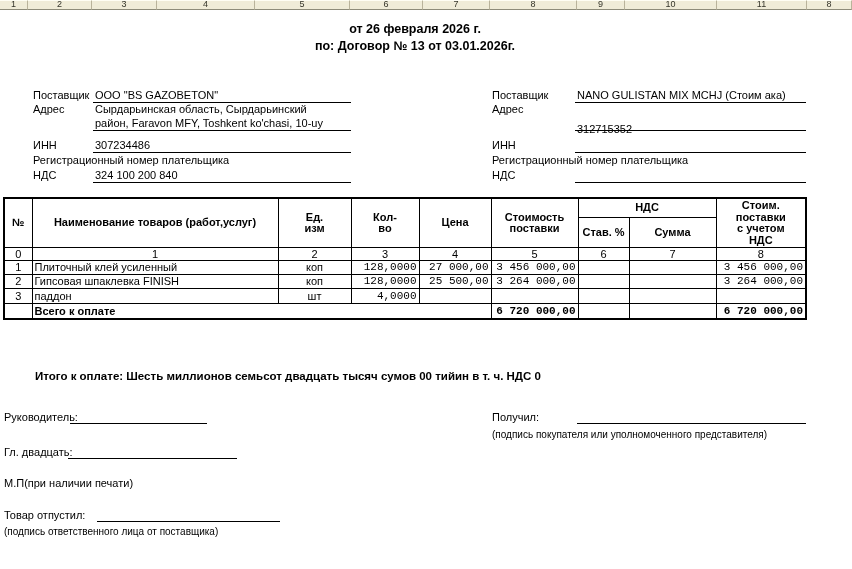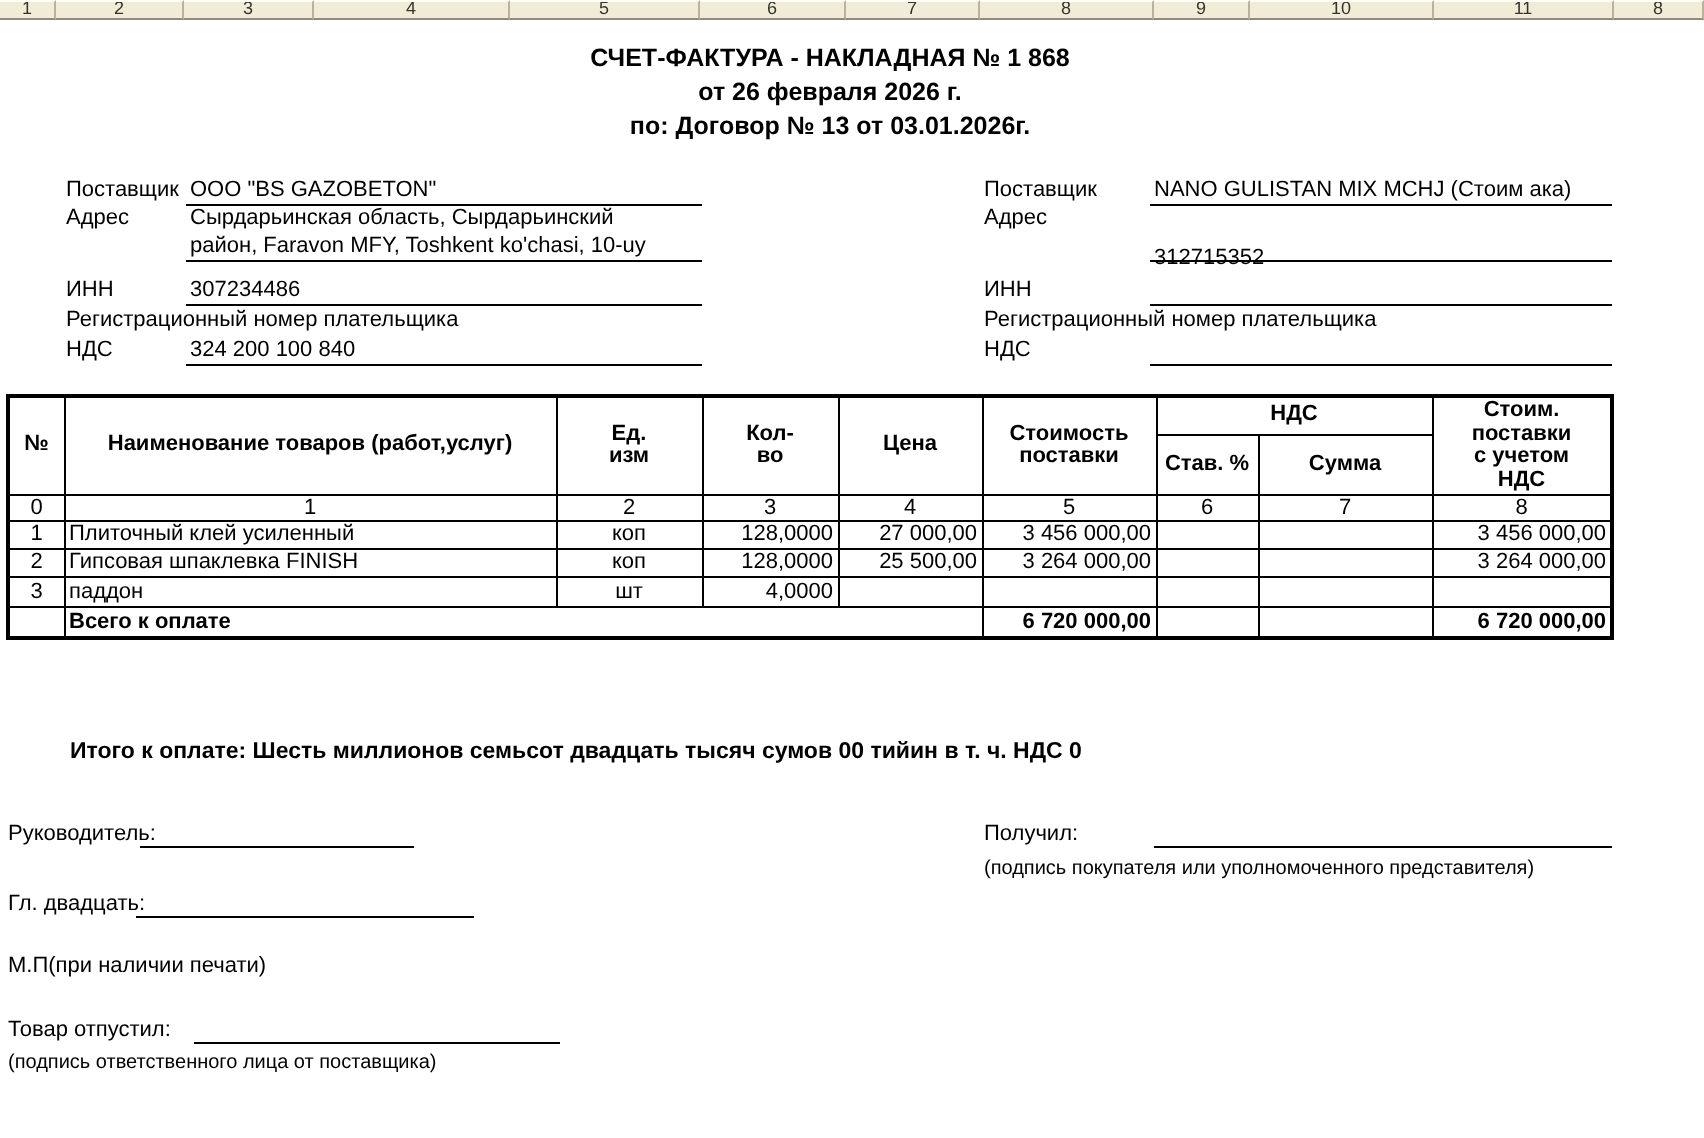--- a/index.html
+++ b/index.html
@@ -39,21 +39,21 @@
   table.inv th,table.inv td{
     border:1px solid #000;overflow:hidden;padding:0 2px;box-sizing:border-box;
   }
   table.inv th{
     font-weight:bold;text-align:center;vertical-align:middle;
     white-space:pre-line;line-height:11.5px;padding:1px 2px;
   }
   tr.idx td{height:13px;text-align:center;line-height:12px;}
   tr.data td{height:14px;line-height:13px;}
   td.c{text-align:center;}
-  td.r{text-align:right;}
+  td.r{text-align:right;font-family:Liberation Mono, monospace;}
   td.l{text-align:left;}
   tr.total td{height:15px;font-weight:bold;line-height:14px;margin-left:31px;}
 </style>
 </head>
 <body>
 
 <div class="strip">
   <div class="strip-cell" style="width:28px">
       <span>1</span>
     </div>
@@ -86,39 +86,38 @@
     </div>
   <div class="strip-cell" style="width:90px">
       <span>11</span>
     </div>
   <div class="strip-cell" style="width:45px">
       <span>8</span>
     </div>
 </div>
 
 <div class="abs title">
-  <div>СЧЕТ-ФАКТУРА - НАКЛАДНАЯ № 1 868</div>
   <div>от 26 февраля 2026 г.</div>
   <div>по: Договор № 13 от 03.01.2026г.</div>
 </div>
 
 <div class="abs lbl" style="left:33px;top:89px">Поставщик</div>
 <div class="abs uline" style="left:93px;top:89px;width:258px"></div>
 <div class="abs val" style="left:95px;top:89px">ООО "BS GAZOBETON"</div>
 <div class="abs lbl" style="left:33px;top:103px">Адрес</div>
 <div class="abs val" style="left:95px;top:103px">Сырдарьинская область, Сырдарьинский</div>
 <div class="abs uline" style="left:93px;top:117px;width:258px"></div>
 <div class="abs val" style="left:95px;top:117px">район, Faravon MFY, Toshkent ko'chasi, 10-uy</div>
 <div class="abs lbl" style="left:33px;top:139px">ИНН</div>
 <div class="abs uline" style="left:93px;top:139px;width:258px"></div>
 <div class="abs val" style="left:95px;top:139px">307234486</div>
 <div class="abs lbl" style="left:33px;top:154px">Регистрационный номер плательщика</div>
 <div class="abs lbl" style="left:33px;top:169px">НДС</div>
 <div class="abs uline" style="left:93px;top:169px;width:258px"></div>
-<div class="abs val" style="left:95px;top:169px">324 200 100 840</div>
+<div class="abs val" style="left:95px;top:169px">324 100 200 840</div>
 
 <div class="abs lbl" style="left:492px;top:89px">Поставщик</div>
 <div class="abs uline" style="left:575px;top:89px;width:231px"></div>
 <div class="abs val" style="left:577px;top:89px">NANO GULISTAN MIX MCHJ (Стоим ака)</div>
 <div class="abs lbl" style="left:492px;top:103px">Адрес</div>
 <div class="abs uline" style="left:575px;top:117px;width:231px"></div>
 <div class="abs val" style="left:577px;top:117px"></div>
 <div class="abs lbl" style="left:492px;top:139px">ИНН</div>
 <div class="abs uline" style="left:575px;top:139px;width:231px"></div>
 <div class="abs val" style="left:577px;top:123px">312715352</div>

